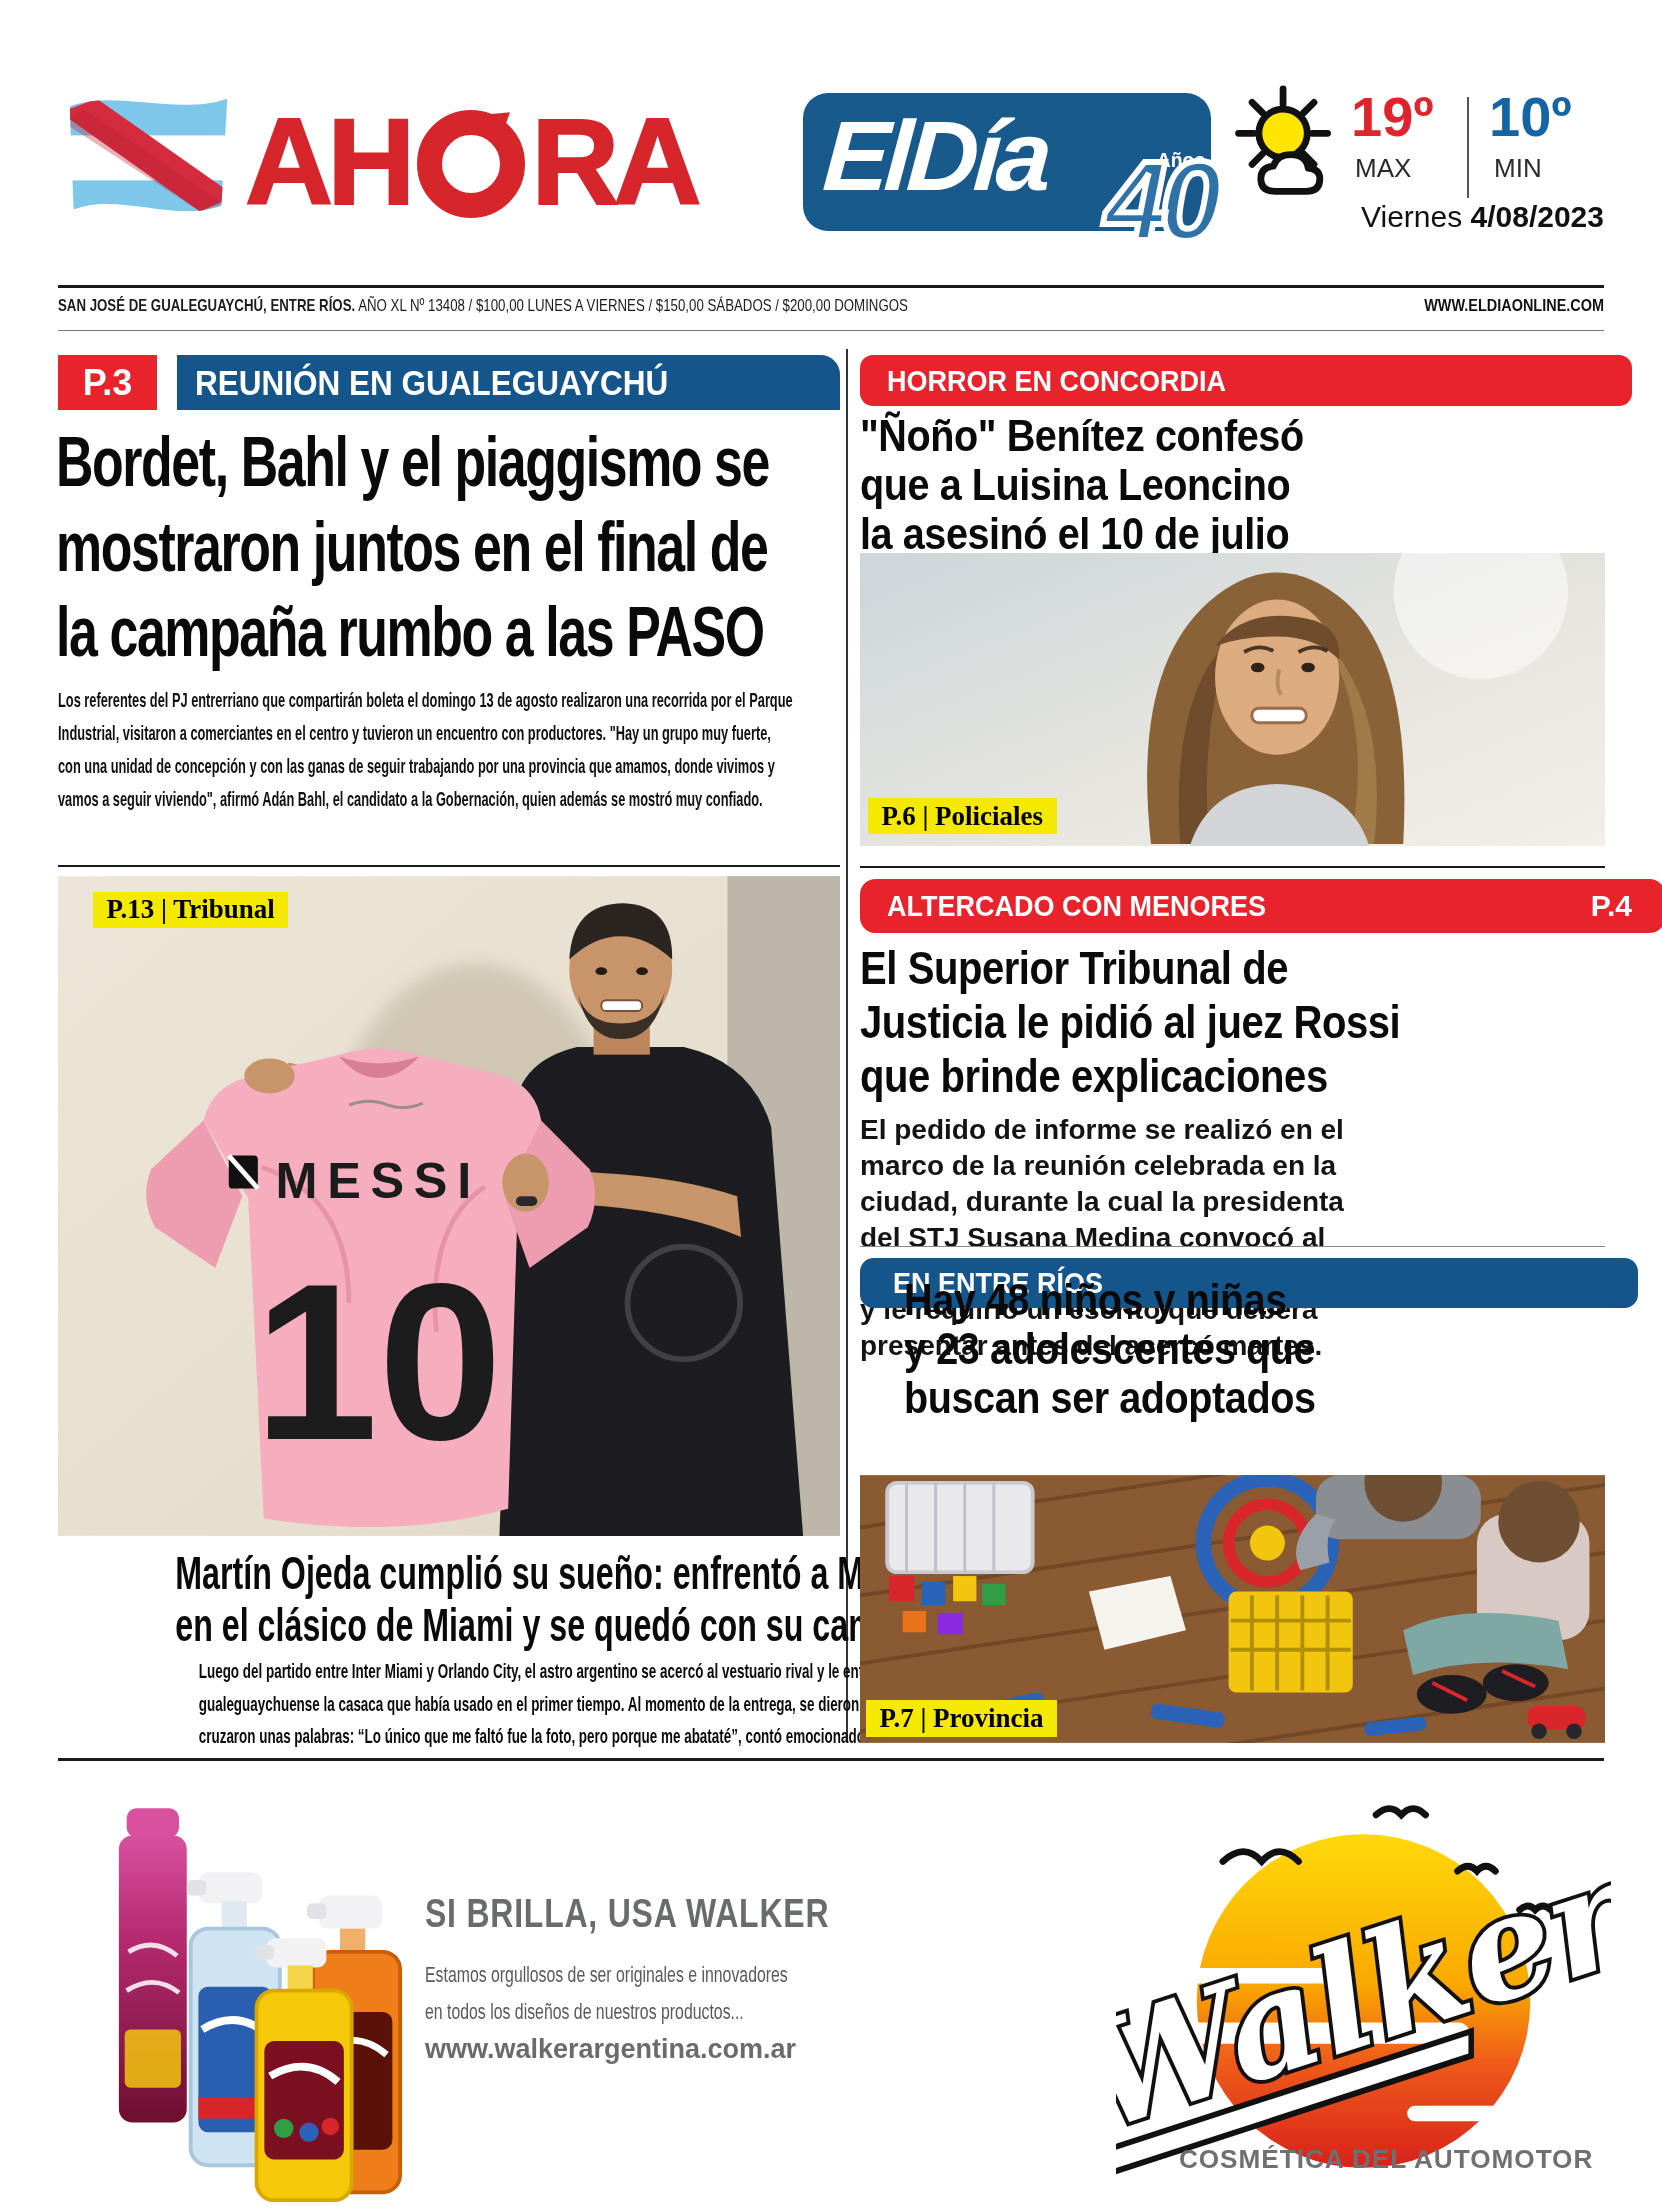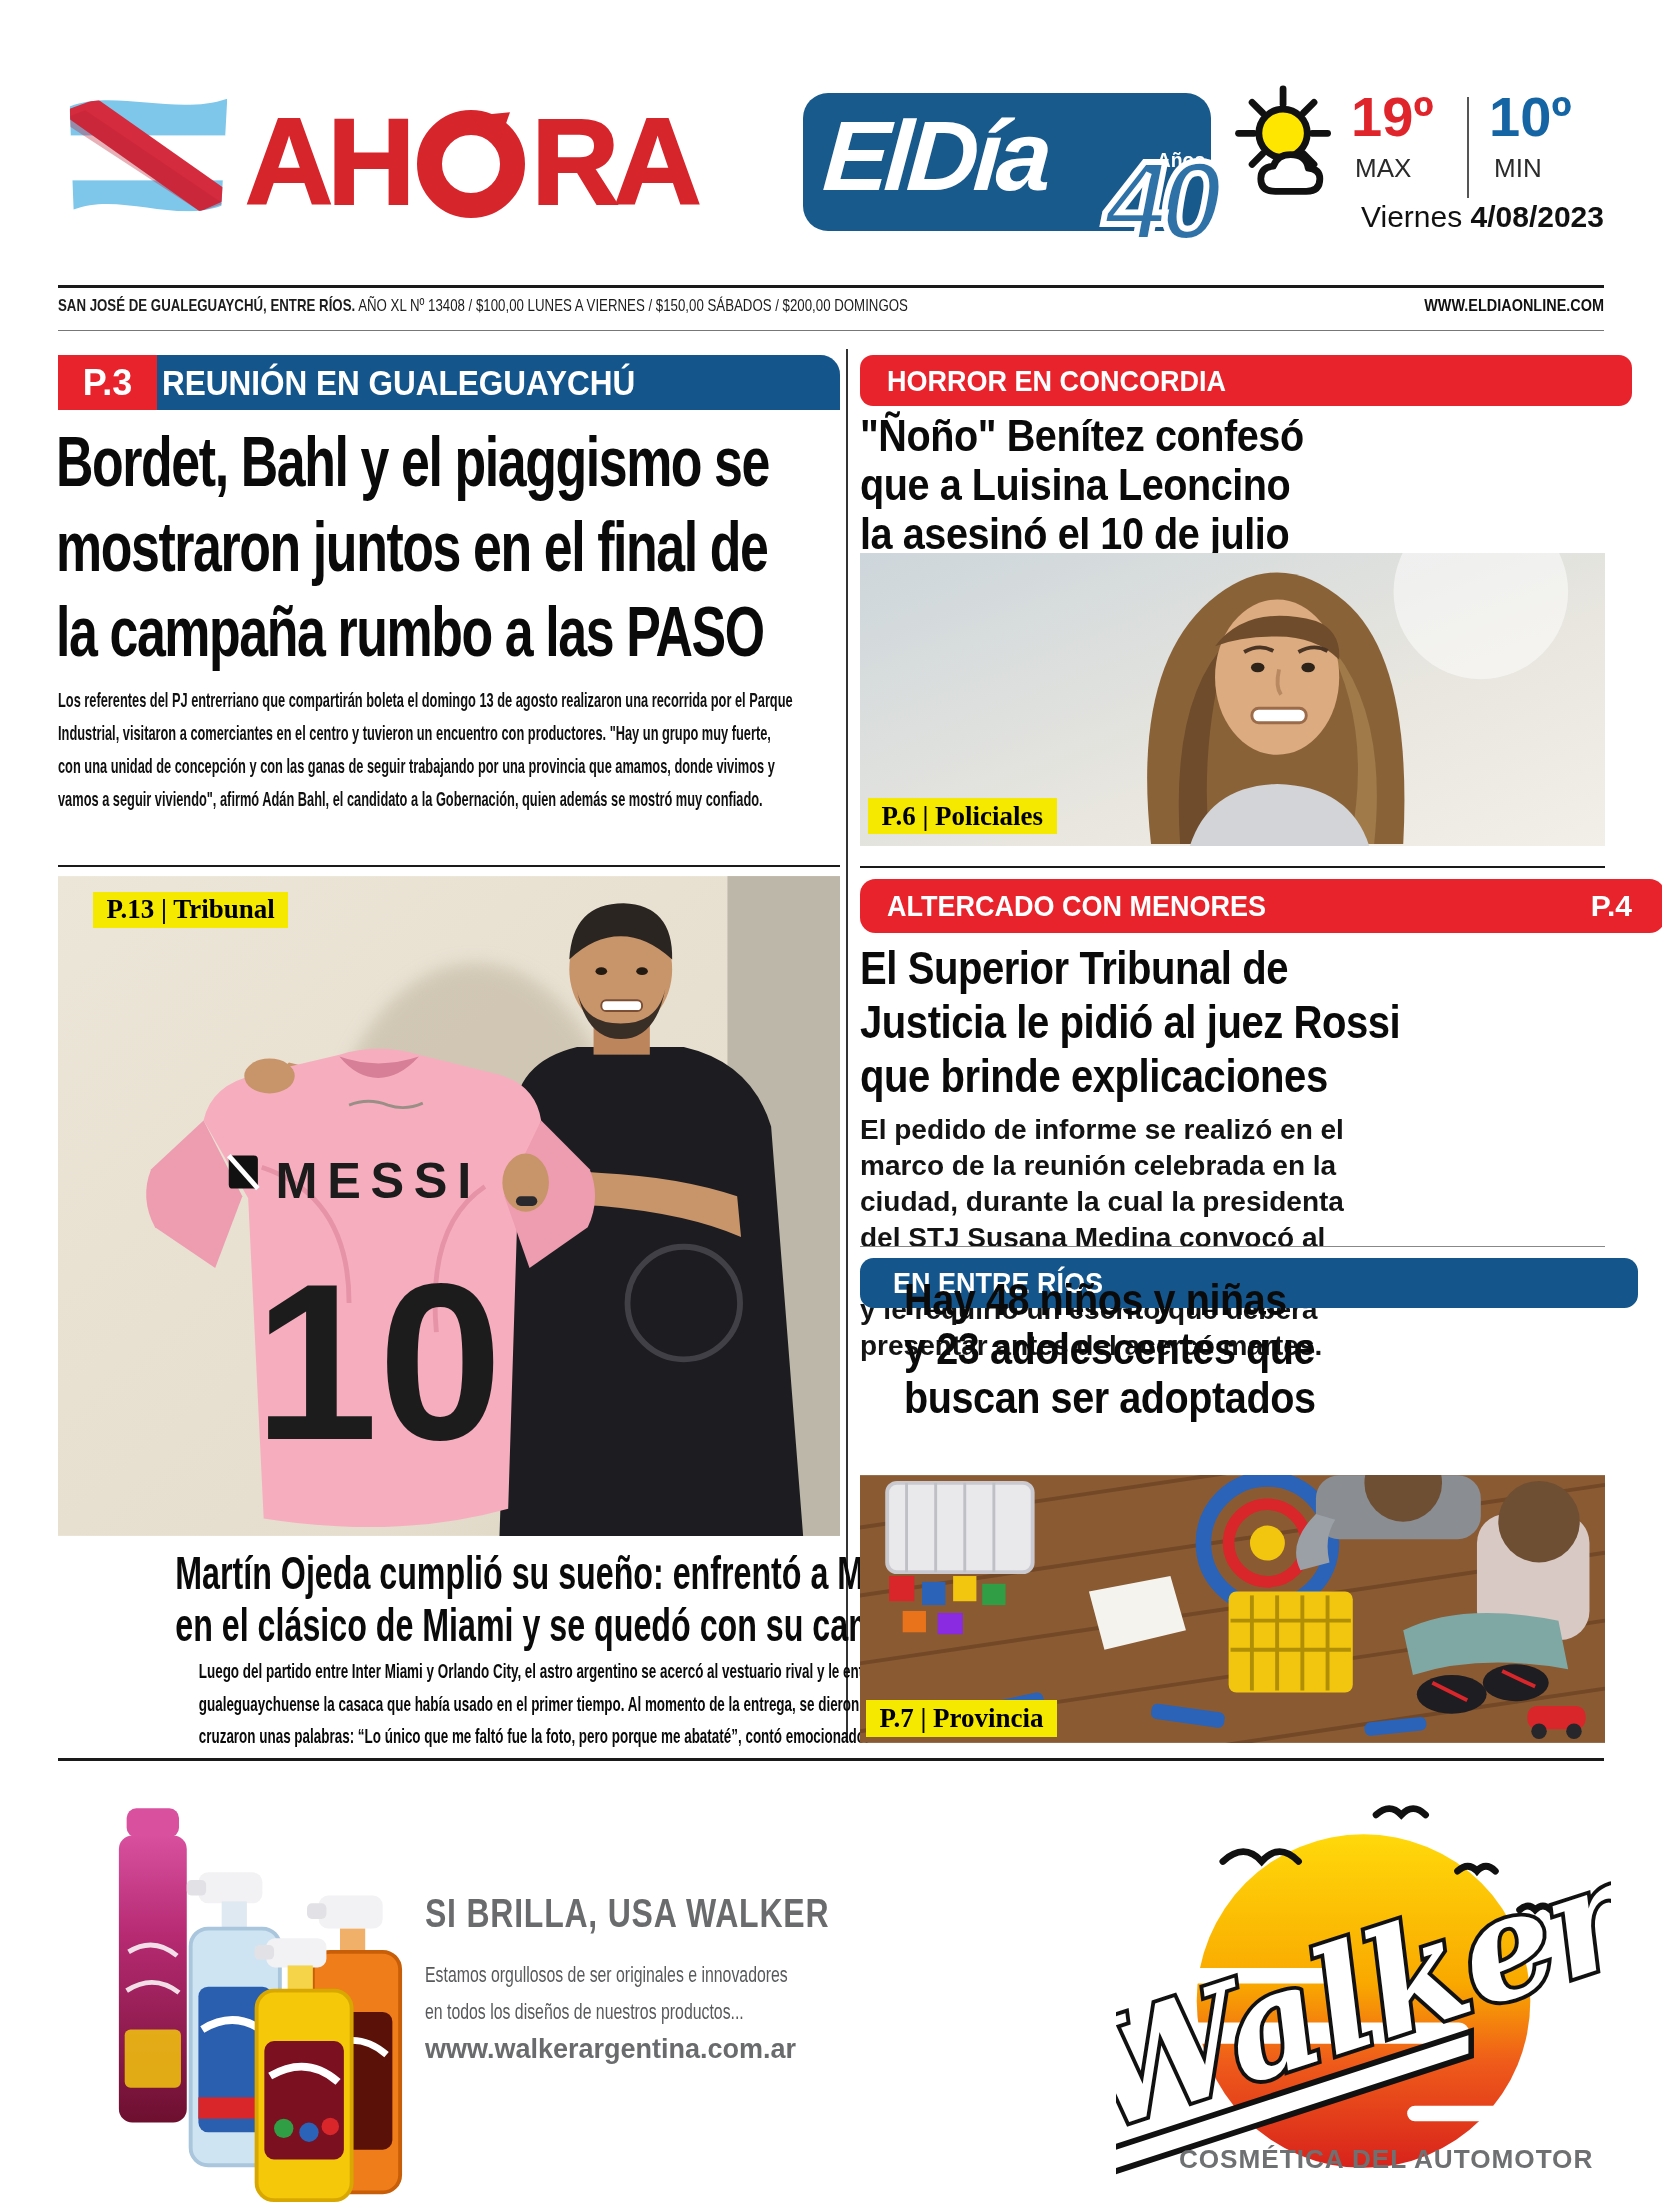--- a/index.html
+++ b/index.html
@@ -27,25 +27,25 @@
   .anios{position:absolute;right:5.8px;top:56px;font-size:19.4px;font-weight:bold;color:#fff;}
   .temp{font-size:56px;font-weight:bold;line-height:1;}
   .templabel{font-size:26px;color:#2b2b2b;line-height:1;}
   .dateline{left:1067px;top:200px;width:537px;text-align:right;font-size:30px;color:#111;}
   
   .rule{background:#1a1a1a;}
   .infobar{left:58px;top:296px;font-size:17px;white-space:nowrap;transform:scaleX(.78);transform-origin:0 50%;color:#1c1c1c;}
   .infosite{left:1164px;top:296px;width:440px;text-align:right;font-size:17px;font-weight:bold;
          transform:scaleX(.85);transform-origin:100% 50%;color:#111;}
   
-  .kickrow{left:58px;top:355px;width:782px;height:55px;display:flex;}
+  .kickrow{left:58px;top:355px;width:782px;height:55px;display:flex;gap:20px;}
   .ptag{width:99px;background:#e8232b;color:#fff;font-weight:bold;font-size:36px;
         display:flex;align-items:center;justify-content:center;}
   .kbar{flex:1;background:#14568c;border-radius:0 19.4px 0 0;color:#fff;display:flex;align-items:center;
-        font-size:35px;font-weight:bold;padding-left:5px;}
+        font-size:35px;font-weight:bold;padding-left:18px;}
   .rbar{background:#e8232b;border-radius:13.6px;color:#fff;display:flex;align-items:center;
         font-size:30px;font-weight:bold;padding-left:27px;}
   .bbar{background:#14568c;border-radius:13.6px;color:#fff;display:flex;align-items:center;
         font-size:30px;font-weight:bold;padding-left:33px;}
   
   .mh{left:56px;top:419px;font-size:71px;font-weight:bold;letter-spacing:-1.9px;line-height:85px;color:#0a0a0a;}
   .lede{left:58px;top:683px;font-size:21px;font-weight:bold;line-height:33px;color:#101010;}
   .rh{font-size:45px;font-weight:bold;line-height:49px;letter-spacing:-0.5px;color:#0a0a0a;}
   .rbody{font-size:28px;font-weight:bold;line-height:36px;color:#141414;}
   .sph{left:58px;top:1547px;width:782px;text-align:center;font-size:46px;font-weight:bold;line-height:52px;}

